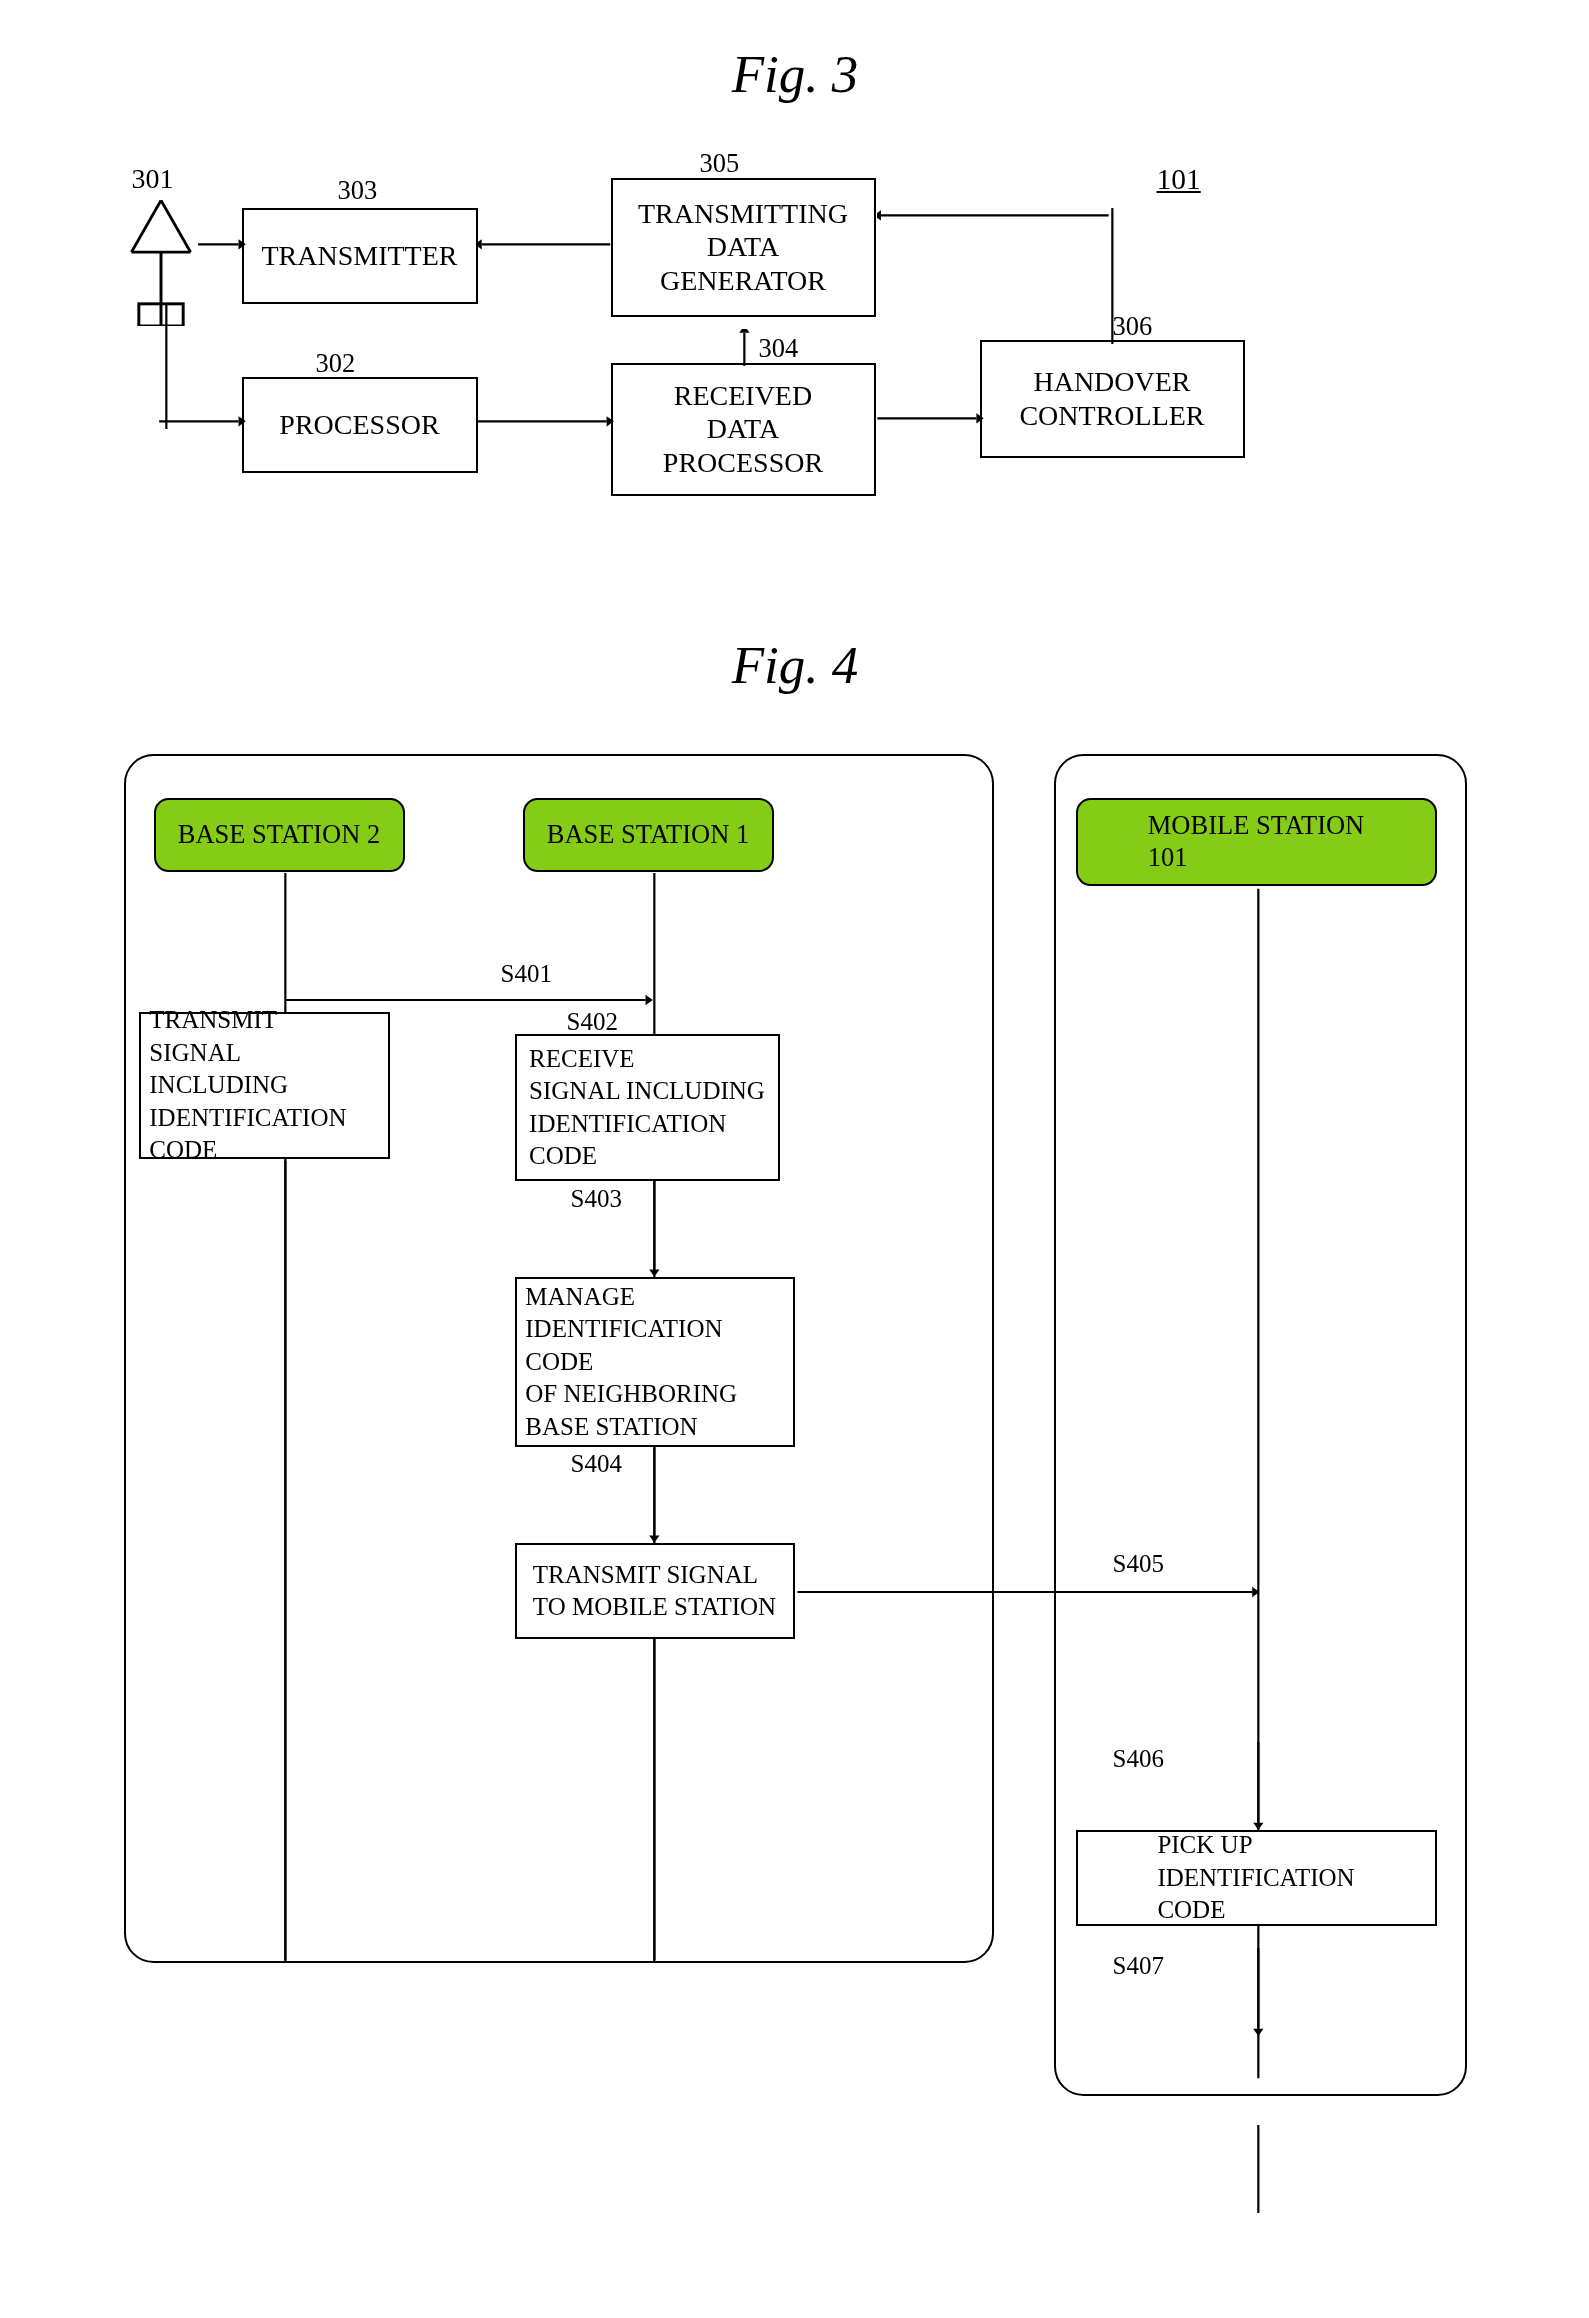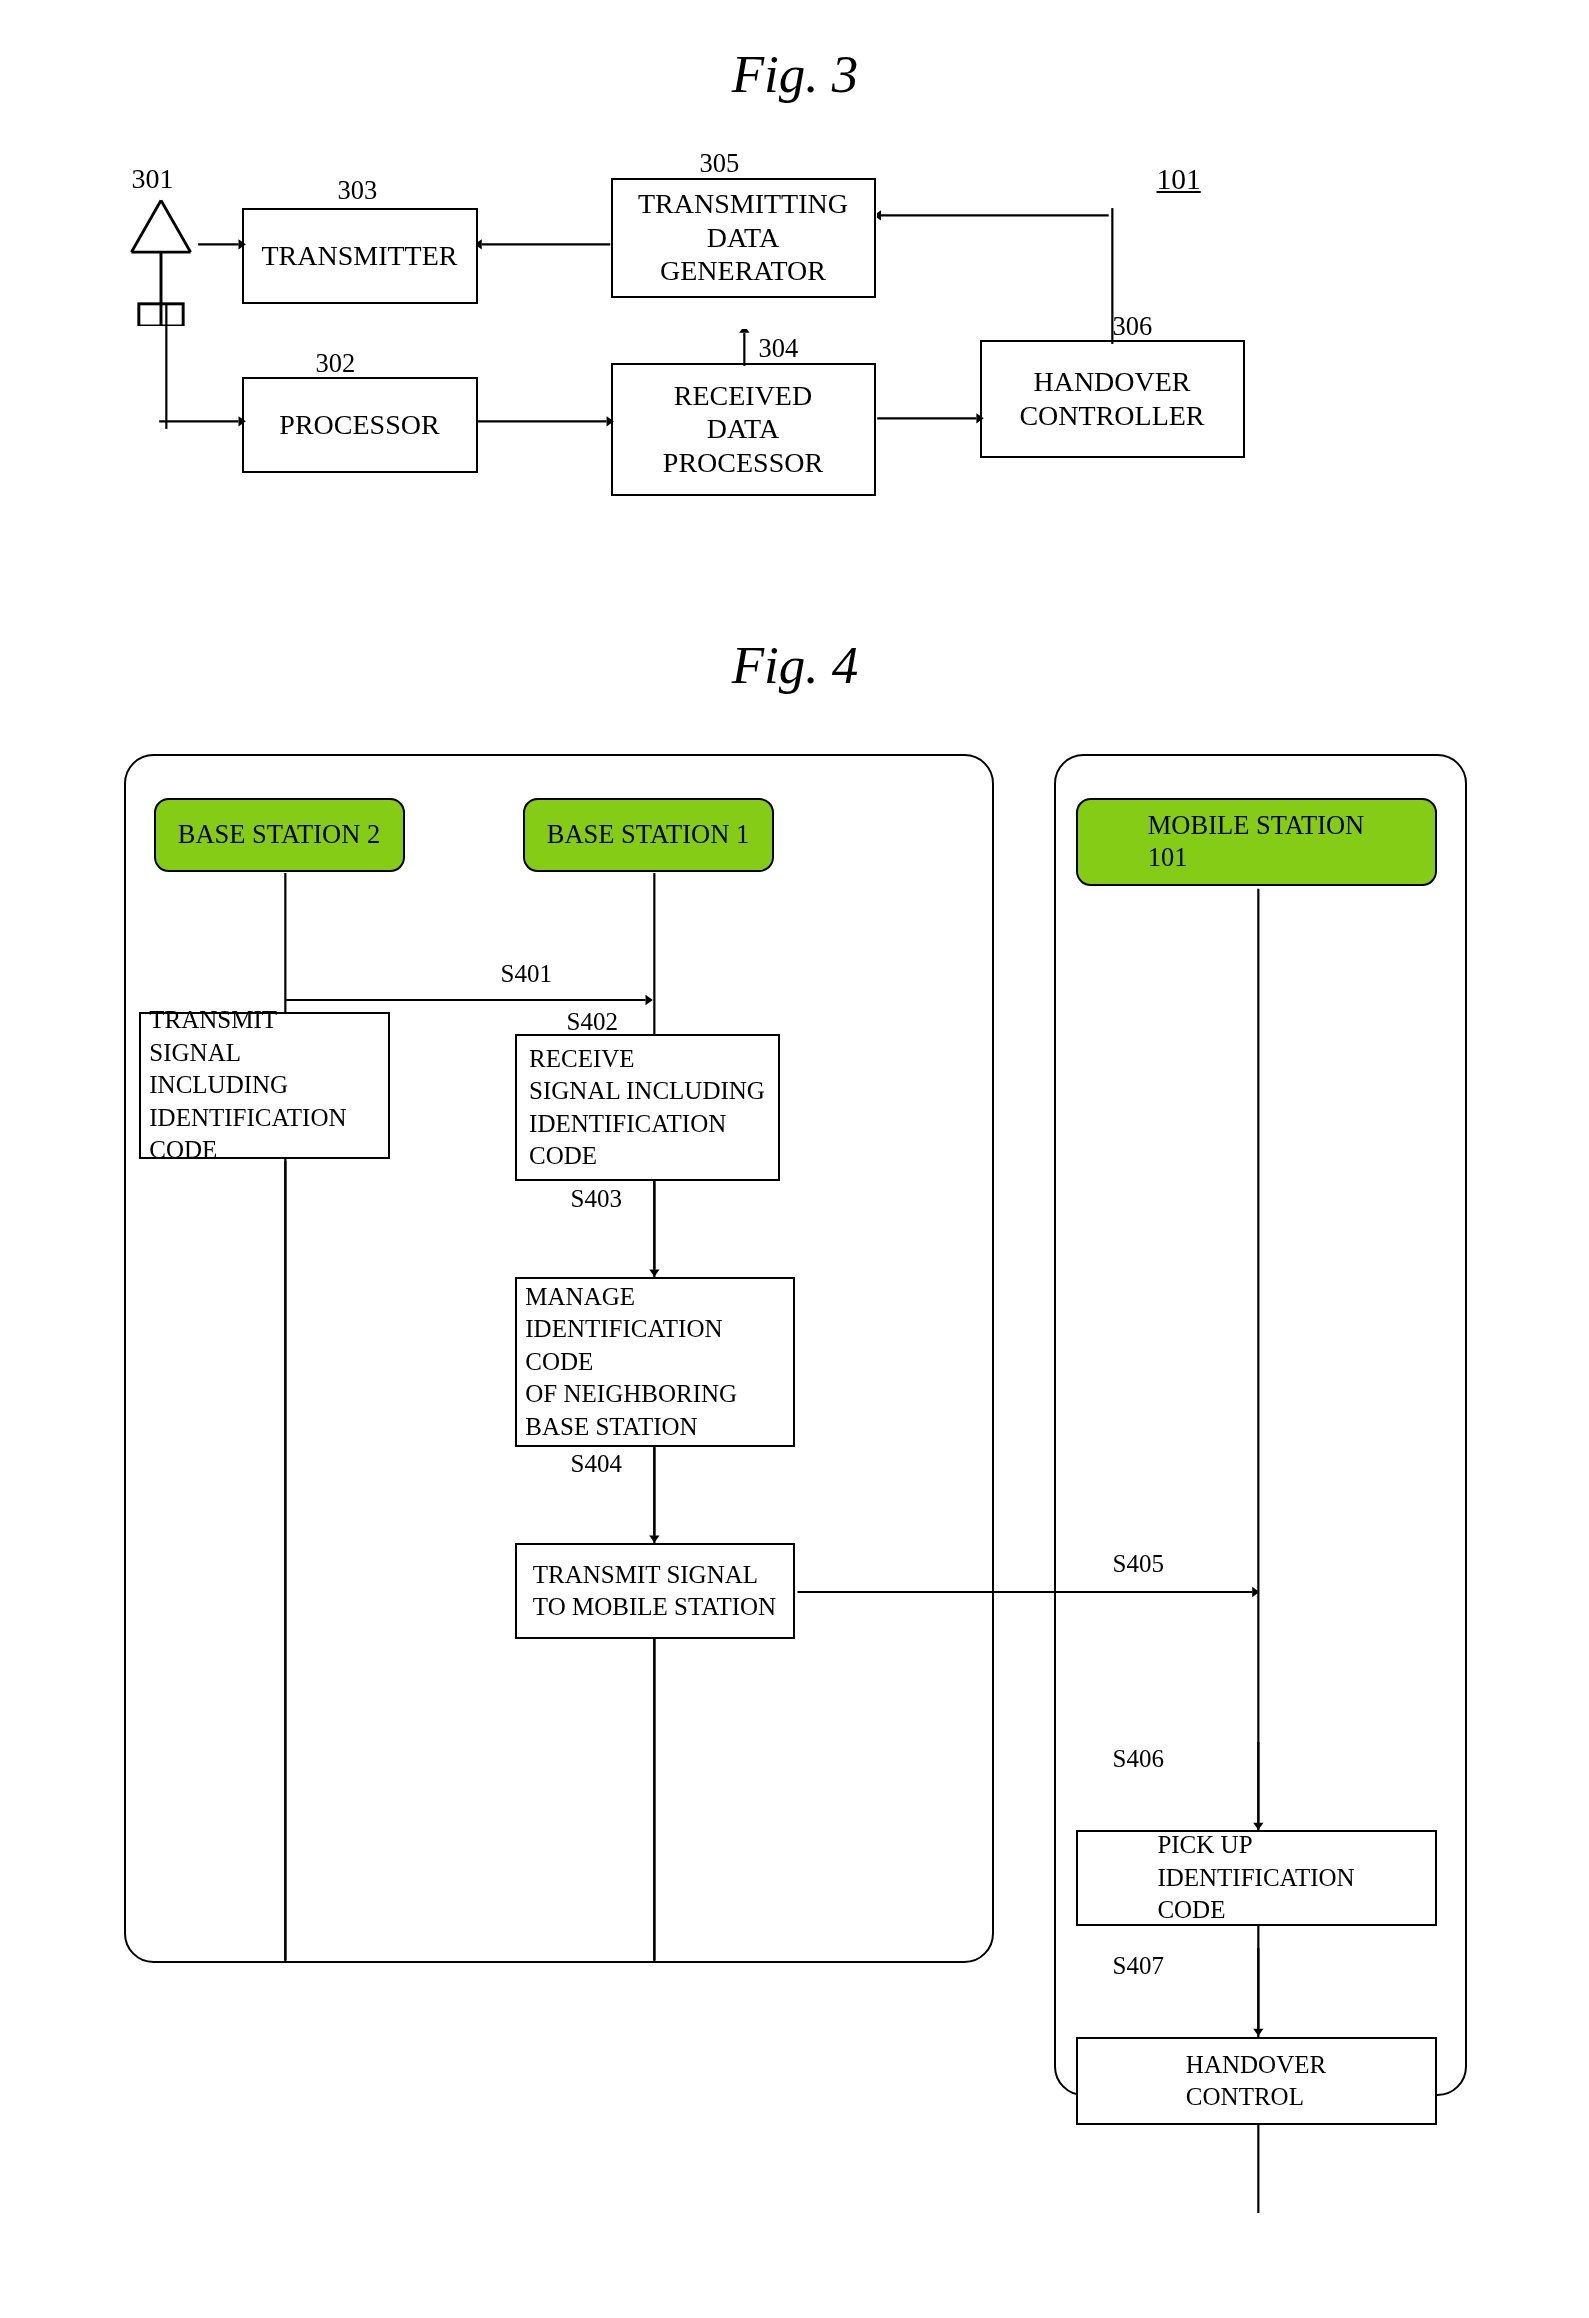--- a/index.html
+++ b/index.html
@@ -157,21 +157,21 @@
     </div>
 
     <div class="label" style="left:243px; top:41px;">303</div>
 
     <div class="box" style="left:147px; top:243px; width:236px; height:96px;">
       <span>PROCESSOR</span>
     </div>
 
     <div class="label" style="left:221px; top:214px;">302</div>
 
-    <div class="box" style="left:516px; top:44px; width:265px; height:120px; white-space: pre-line;">
+    <div class="box" style="left:516px; top:44px; width:265px; height:139px; white-space: pre-line;">
       <span>TRANSMITTING
 DATA
 GENERATOR</span>
     </div>
 
     <div class="label" style="left:605px; top:14.7px;">305</div>
 
     <div class="box" style="left:516px; top:229px; width:265px; height:133px; white-space: pre-line;">
       <span>RECEIVED
 DATA
@@ -335,24 +335,20 @@
 CODE</span>
     </div>
 
     <svg style="position:absolute; left:1156px; top:1224px; width:14.7px; height:88px;" viewBox="0 0 20 120" width="14.7" height="88">
       <line x1="10" y1="0" x2="10" y2="110" stroke="#000" stroke-width="3"></line>
       <polygon points="3,110 10,120 17,110" fill="#000"></polygon>
     </svg>
 
     <div class="step-label" style="left:1018px; top:1228px;">S407</div>
 
-    <div class="flow-box" style="left:981px; top:1313px; width:361px; height:88px; white-space:pre-line; font-size:25px;">
-      <span>HANDOVER
-CONTROL</span>
-    </div>
 
     <svg style="position:absolute; left:1156px; top:1401px; width:14.7px; height:88px;" viewBox="0 0 20 120" width="14.7" height="88">
       <line x1="10" y1="0" x2="10" y2="120" stroke="#000" stroke-width="3"></line>
     </svg>
 
     <svg style="position:absolute; left:552px; top:914px; width:14.7px; height:324px;" viewBox="0 0 20 440" width="14.7" height="324">
       <line x1="10" y1="0" x2="10" y2="440" stroke="#000" stroke-width="3"></line>
     </svg>
 
     <svg style="position:absolute; left:183px; top:435px; width:14.7px; height:804px;" viewBox="0 0 20 1090" width="14.7" height="804">

